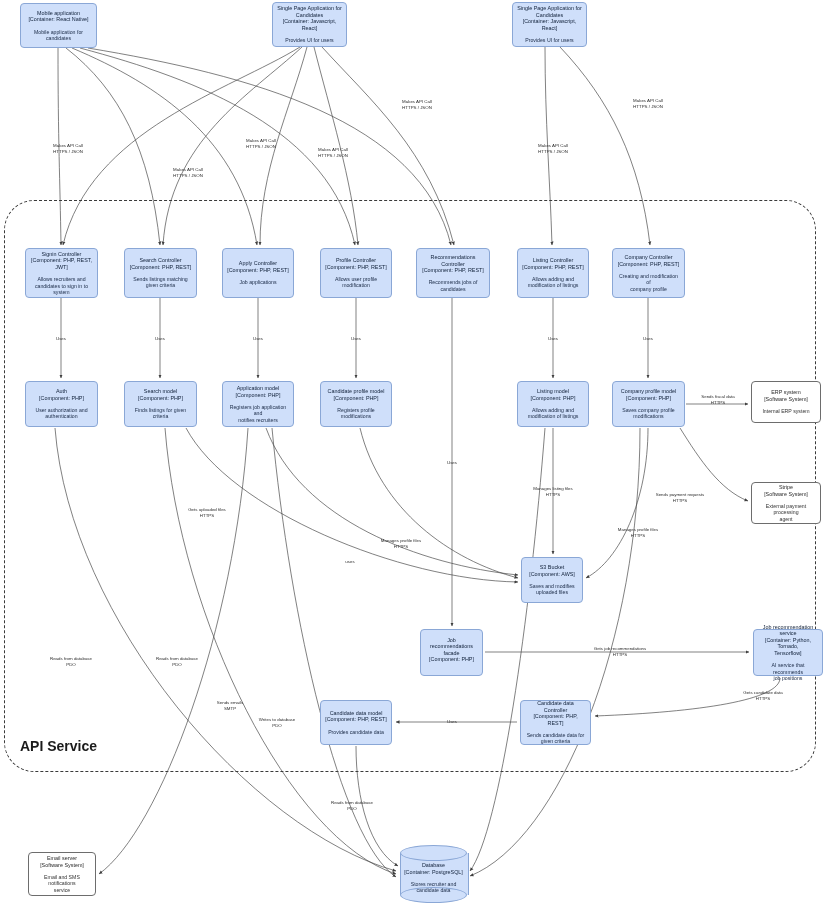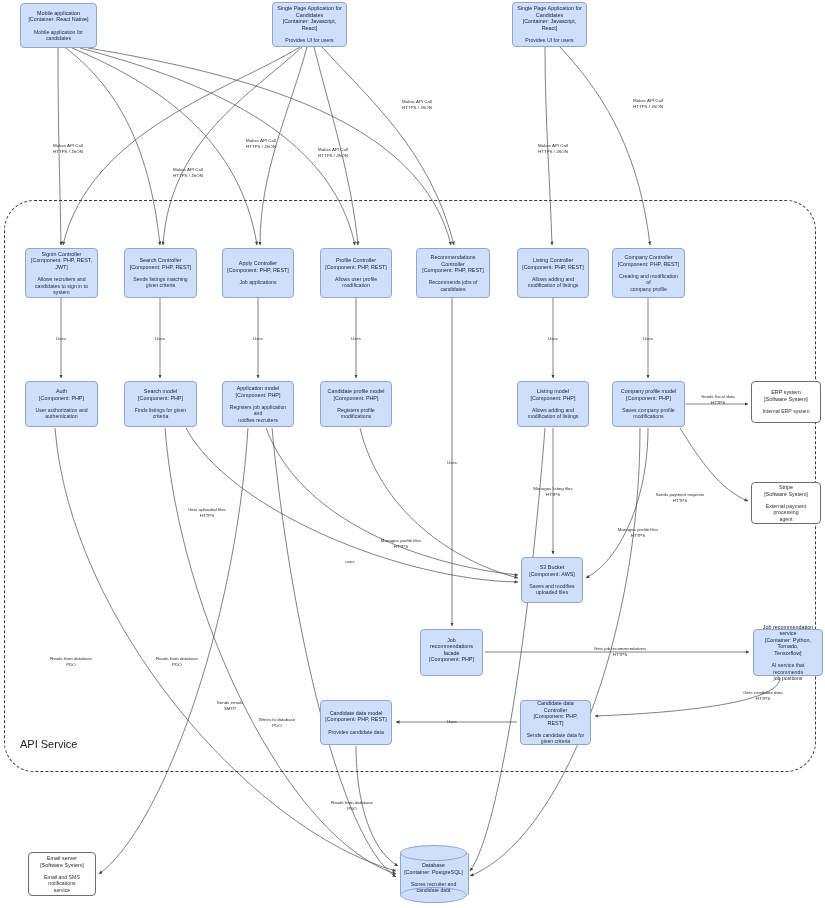--- a/index.html
+++ b/index.html
@@ -113,22 +113,22 @@
   .boundary {
     position: absolute;
     box-sizing: border-box;
     border: 1.4px dashed #3a3a3a;
     border-radius: 30px;
     z-index: 1;
     background: transparent;
   }
   .boundary-label {
     position: absolute;
-    font-size: 11px;
-    font-weight: normal;
+    font-size: 14px;
+    font-weight: bold;
     color: #1b1b1b;
     z-index: 4;
   }
 
   .edge-label {
     position: absolute;
     font-size: 4.4px;
     color: #2b2b2b;
     line-height: 1.25;
     white-space: pre-line;

